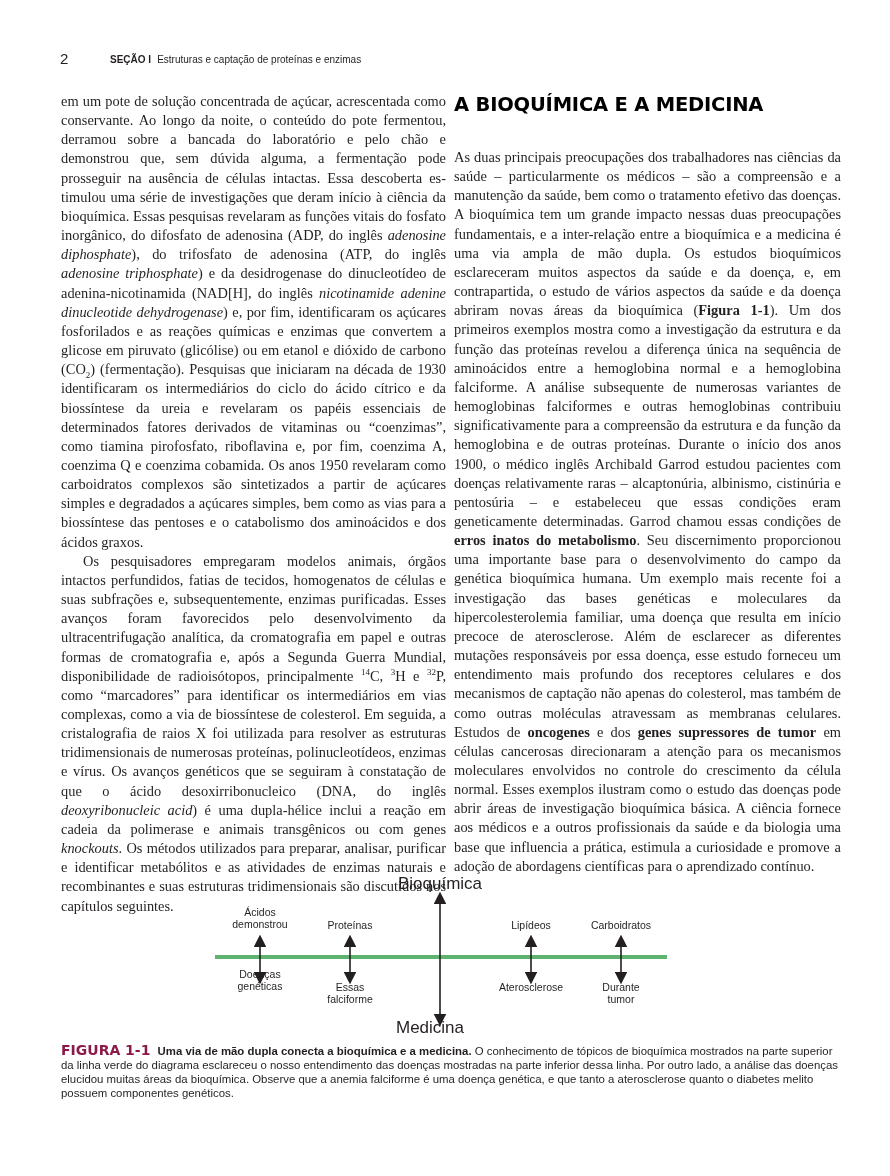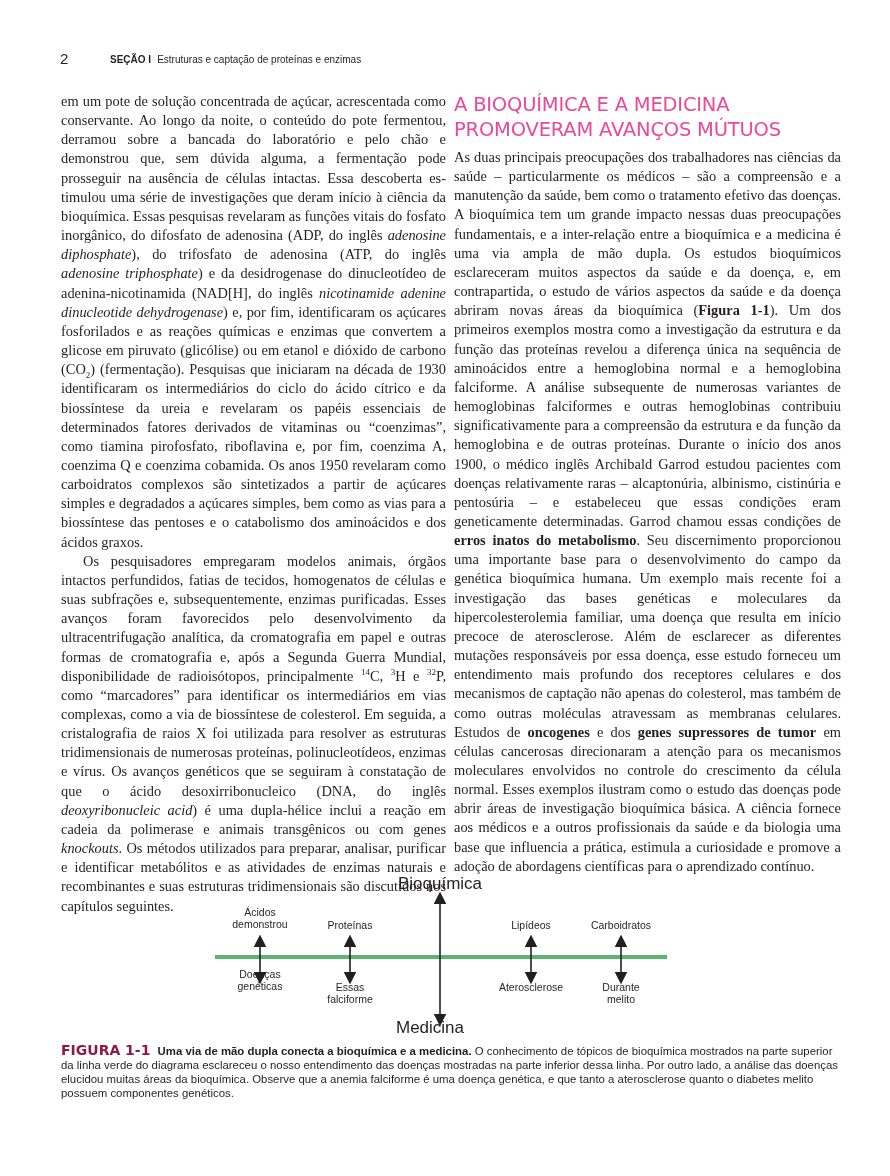--- a/index.html
+++ b/index.html
@@ -6,21 +6,21 @@
   body { width: 890px; height: 1176px; position: relative; overflow: hidden; color: #231f20; }
   .header { position: absolute; top: 50px; left: 60px; width: 780px; height: 20px; font-family: "Liberation Sans", sans-serif; }
   .page-num { position: absolute; left: 0; top: 0; font-size: 15px; font-family: "Liberation Sans", sans-serif; }
   .section { position: absolute; left: 50px; top: 4px; font-size: 10px; font-family: "Liberation Sans", sans-serif; }
   .section b { font-weight: bold; margin-right: 6px; text-align: right; }
   .col { position: absolute; top: 92px; width: 385px; font-family: "Liberation Serif", serif; font-size: 14.4px; line-height: 19.15px; text-align: justify; hyphens: manual; }
   .col-left { left: 61px; }
   .col-right { left: 454px; top: 148px; width: 387px; }
   .col p { margin: 0; }
   .col p.indent { text-indent: 22px; }
-  .heading { position: absolute; left: 454px; top: 92px; width: 400px; font-family: "DejaVu Sans", sans-serif; font-weight: normal; font-size: 19.5px; line-height: 25px; color: #ec4899; letter-spacing: -0.2px; }
+  .heading { position: absolute; left: 454px; top: 92px; width: 400px; font-family: "DejaVu Sans", sans-serif; font-weight: bold; font-size: 19.5px; line-height: 25px; color: #000000; letter-spacing: -0.2px; }
   sub, sup { font-size: 9px; line-height: 0; }
   .figure { position: absolute; left: 200px; top: 870px; width: 480px; height: 170px; font-family: "Liberation Sans", sans-serif; font-size: 10.5px; color: #231f20; }
   .fig-label { position: absolute; text-align: center; line-height: 12px; }
   .fig-title { font-weight: normal; font-size: 17px; }
   .caption { position: absolute; left: 61px; top: 1043px; width: 780px; font-family: "Liberation Sans", sans-serif; font-size: 11.4px; line-height: 14px; color: #231f20; }
   .caption .fig-num { font-family: "DejaVu Sans", sans-serif; font-weight: bold; color: #8b1a4a; font-size: 14px; margin-right: 4px; }
   .caption .cap-bold { font-weight: bold; }
 </style>
 </head>
 <body>
@@ -30,21 +30,20 @@
   <span class="section"><b>SEÇÃO I</b><span>Estruturas e captação de proteínas e enzimas</span></span>
 </div>
 
 <div class="col col-left">
   <p><span>em um pote de solução concentrada de açúcar, acrescentada como conservante. Ao longo da noite, o conteúdo do pote fer­mentou, derramou sobre a bancada do laboratório e pelo chão e demonstrou que, sem dúvida alguma, a fermentação pode prosseguir na ausência de células intactas. Essa descoberta es­timulou uma série de investigações que deram início à ciência da bioquímica. Essas pesquisas revelaram as funções vitais do fosfato inorgânico, do difosfato de adenosina (ADP, do inglês </span><i>adenosine diphosphate</i><span>), do trifosfato de adenosina (ATP, do inglês </span><i>adenosine triphosphate</i><span>) e da desidrogenase do dinucleo­tídeo de adenina-nicotinamida (NAD[H], do inglês </span><i>nicotina­mide adenine dinucleotide dehydrogenase</i><span>) e, por fim, identifi­caram os açúcares fosforilados e as reações químicas e enzimas que convertem a glicose em piruvato (glicólise) ou em etanol e dióxido de carbono (CO</span><sub>2</sub><span>) (fermentação). Pesquisas que ini­ciaram na década de 1930 identificaram os intermediários do ciclo do ácido cítrico e da biossíntese da ureia e revelaram os papéis essenciais de determinados fatores derivados de vita­minas ou “coenzimas”, como tiamina pirofosfato, riboflavina e, por fim, coenzima A, coenzima Q e coenzima cobamida. Os anos 1950 revelaram como carboidratos complexos são sin­tetizados a partir de açúcares simples e degradados a açúcares simples, bem como as vias para a biossíntese das pentoses e o catabolismo dos aminoácidos e dos ácidos graxos.</span></p>
   <p class="indent"><span>Os pesquisadores empregaram modelos animais, órgãos intactos perfundidos, fatias de tecidos, homogenatos de célu­las e suas subfrações e, subsequentemente, enzimas purifica­das. Esses avanços foram favorecidos pelo desenvolvimento da ultracentrifugação analítica, da cromatografia em papel e ou­tras formas de cromatografia e, após a Segunda Guerra Mun­dial, disponibilidade de radioisótopos, principalmente </span><sup>14</sup><span>C, </span><sup>3</sup><span>H e </span><sup>32</sup><span>P, como “marcadores” para identificar os intermediários em vias complexas, como a via de biossíntese de colesterol. Em seguida, a cristalografia de raios X foi utilizada para re­solver as estruturas tridimensionais de numerosas proteínas, polinucleotídeos, enzimas e vírus. Os avanços genéticos que se seguiram à constatação de que o ácido desoxirribonucleico (DNA, do inglês </span><i>deoxyribonucleic acid</i><span>) é uma dupla-hélice in­clui a reação em cadeia da polimerase e animais transgênicos ou com genes </span><i>knockouts</i><span>. Os métodos utilizados para preparar, analisar, purificar e identificar metabólitos e as atividades de enzimas naturais e recombinantes e suas estruturas tridimen­sionais são discutidos nos capítulos seguintes.</span></p>
 </div>
 
 <div class="heading">
   <div>A BIOQUÍMICA E A MEDICINA</div>
-  <div>PROMOVERAM AVANÇOS MÚTUOS</div>
 </div>
 
 <div class="col col-right">
   <p><span>As duas principais preocupações dos trabalhadores nas ciências da saúde – particularmente os médicos – são a compreensão e a manutenção da saúde, bem como o tratamento efetivo das doenças. A bioquímica tem um grande impacto nessas duas preocupações fundamentais, e a inter-relação entre a bioquími­ca e a medicina é uma via ampla de mão dupla. Os estudos bio­químicos esclareceram muitos aspectos da saúde e da doença, e, em contrapartida, o estudo de vários aspectos da saúde e da doença abriram novas áreas da bioquímica (</span><b>Figura 1-1</b><span>). Um dos primeiros exemplos mostra como a investigação da estrutura e da função das proteínas revelou a diferença única na sequência de aminoácidos entre a hemoglobina normal e a hemoglobina falciforme. A análise subsequente de numero­sas variantes de hemoglobinas falciformes e outras hemoglo­binas contribuiu significativamente para a compreensão da estrutura e da função da hemoglobina e de outras proteínas. Durante o início dos anos 1900, o médico inglês Archibald Garrod estudou pacientes com doenças relativamente raras – alcaptonúria, albinismo, cistinúria e pentosúria – e estabe­leceu que essas condições eram geneticamente determinadas. Garrod chamou essas condições de </span><b>erros inatos do meta­bolismo</b><span>. Seu discernimento proporcionou uma importante base para o desenvolvimento do campo da genética bioquí­mica humana. Um exemplo mais recente foi a investigação das bases genéticas e moleculares da hipercolesterolemia fa­miliar, uma doença que resulta em início precoce de ateros­clerose. Além de esclarecer as diferentes mutações responsá­veis por essa doença, esse estudo forneceu um entendimento mais profundo dos receptores celulares e dos mecanismos de captação não apenas do colesterol, mas também de como ou­tras moléculas atravessam as membranas celulares. Estudos de </span><b>oncogenes</b><span> e dos </span><b>genes supressores de tumor</b><span> em célu­las cancerosas direcionaram a atenção para os mecanismos moleculares envolvidos no controle do crescimento da célula normal. Esses exemplos ilustram como o estudo das doenças pode abrir áreas de investigação bioquímica básica. A ciência fornece aos médicos e a outros profissionais da saúde e da biologia uma base que influencia a prática, estimula a curio­sidade e promove a adoção de abordagens científicas para o aprendizado contínuo.</span></p>
 </div>
 
 <div class="figure">
   <svg width="480" height="170" style="position:absolute;left:0;top:0">
     <defs>
       <marker id="ah" markerWidth="8" markerHeight="8" refX="4" refY="4" orient="auto-start-reverse">
@@ -81,20 +80,20 @@
     </div>
   <div class="fig-label" style="left:110px;top:111px;width:80px">
       <div>Essas</div>
       <div>falciforme</div>
     </div>
   <div class="fig-label" style="left:286px;top:111px;width:90px">
       <div>Aterosclerose</div>
     </div>
   <div class="fig-label" style="left:381px;top:111px;width:80px">
       <div>Durante</div>
-      <div>melito</div>
+      <div>tumor</div>
     </div>
 </div>
 
 <div class="caption">
   <span class="fig-num">FIGURA 1-1</span>
   <span class="cap-bold">Uma via de mão dupla conecta a bioquímica e a medicina.</span><span> O conhecimento de tópicos de bioquímica mostrados na parte superior da linha verde do diagrama esclareceu o nosso entendimento das doenças mostradas na parte inferior dessa linha. Por outro lado, a análise das doenças elucidou muitas áreas da bioquímica. Observe que a anemia falciforme é uma doença genética, e que tanto a aterosclerose quanto o diabetes melito possuem componentes genéticos.</span>
 </div>
 
 </body></html>

